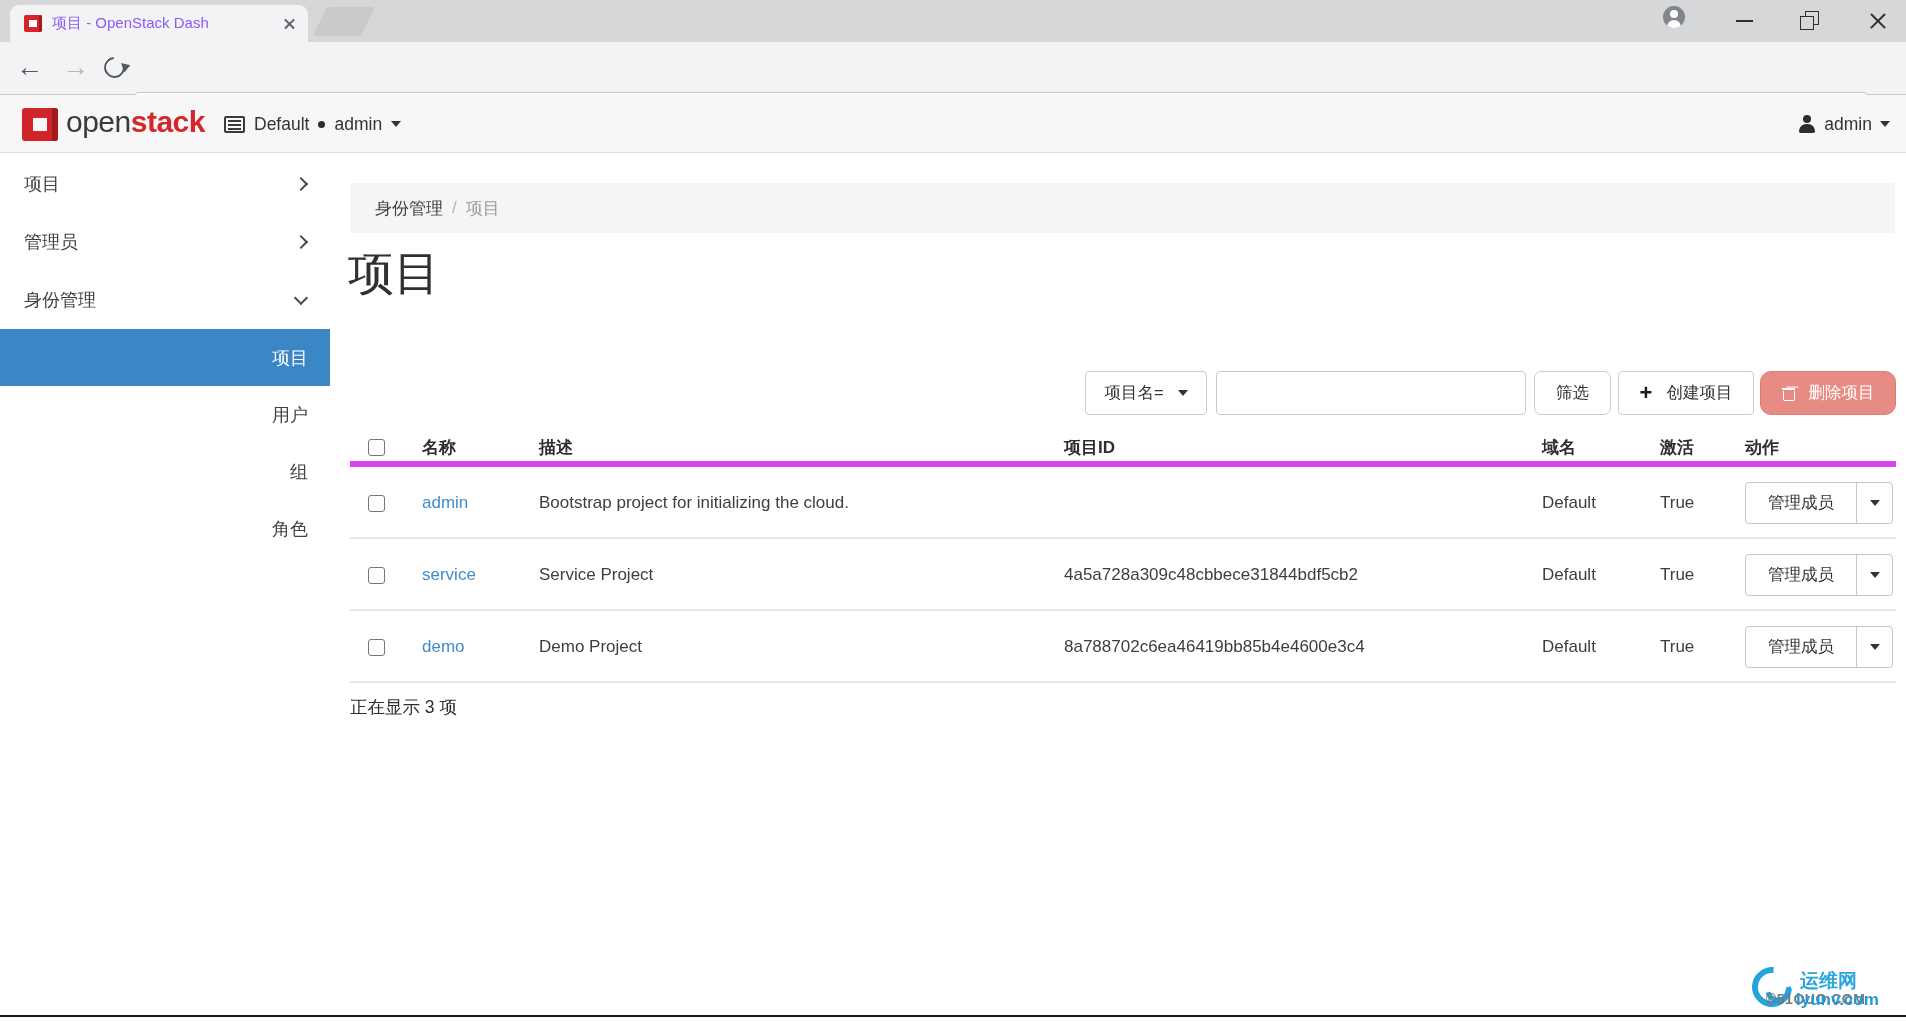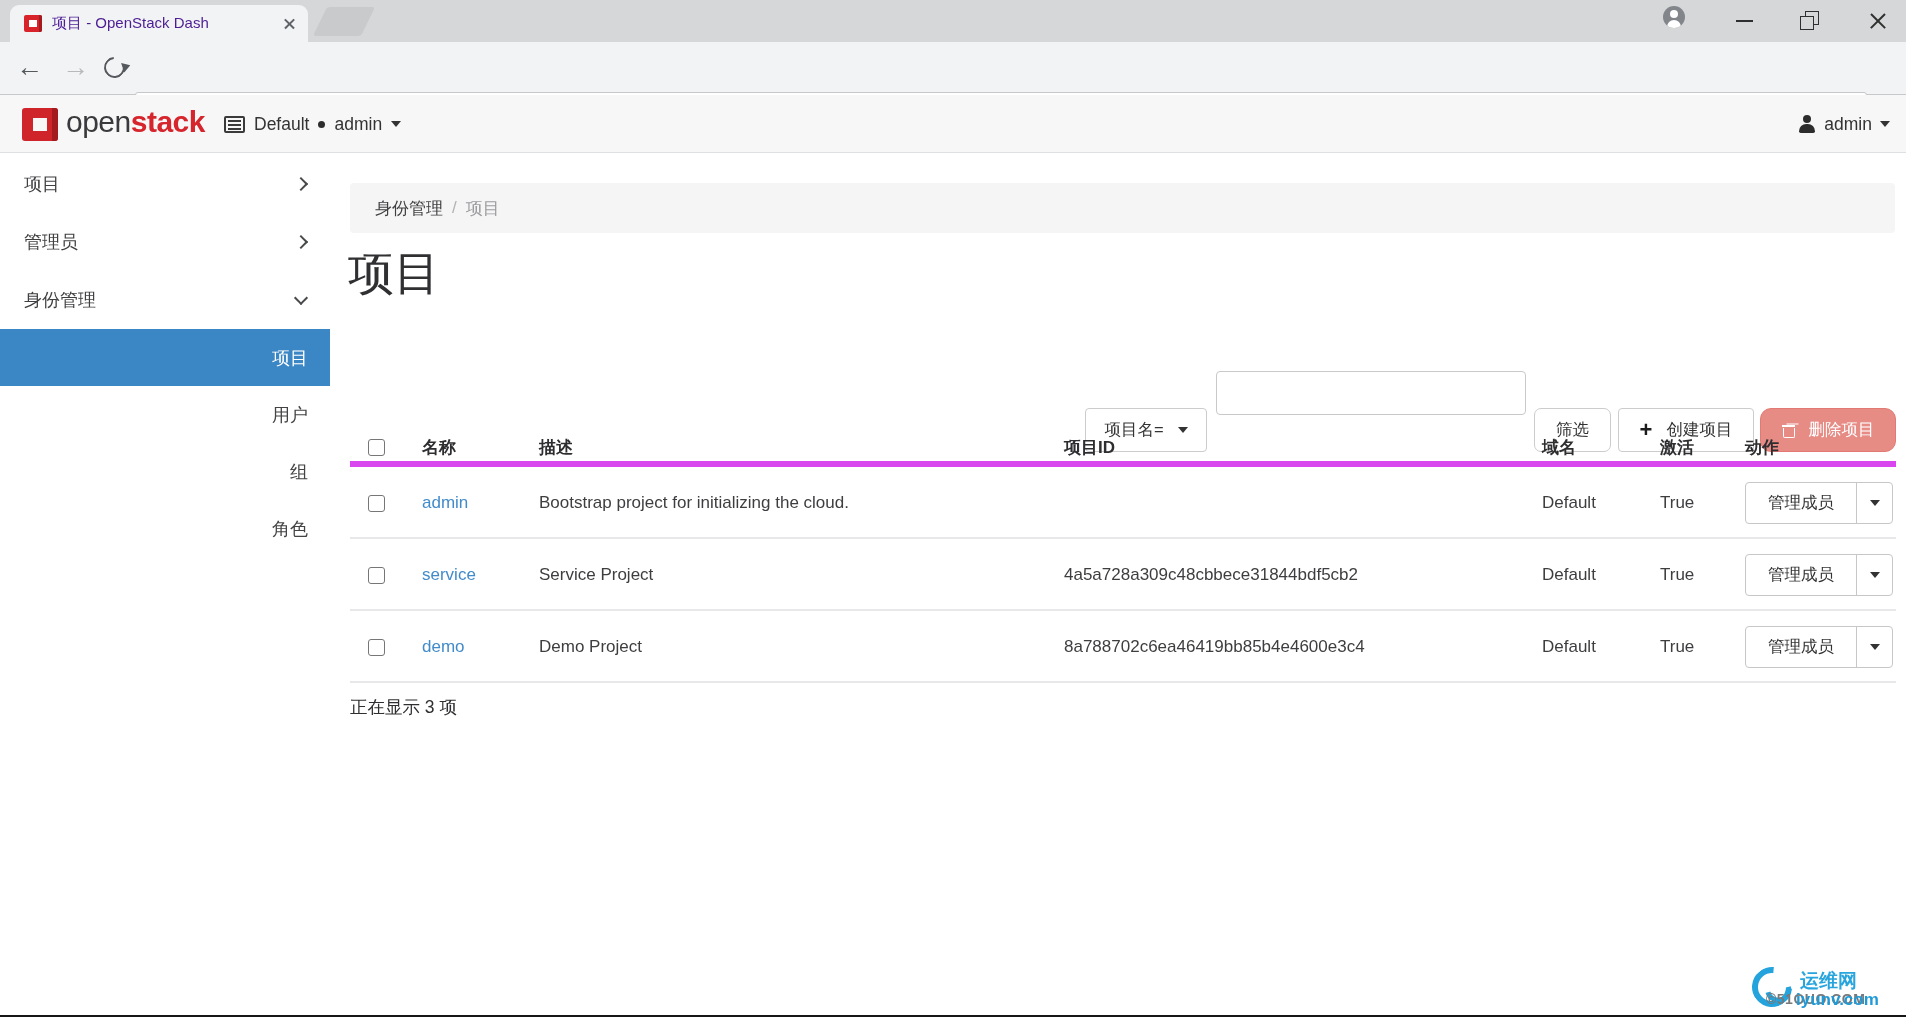--- a/index.html
+++ b/index.html
@@ -6,21 +6,21 @@
   html,body { width:1906px; height:1021px; }
   body { font-family:"Liberation Sans","DejaVu Sans",sans-serif; background:#fff; position:relative; overflow:hidden; }
   .screen { position:absolute; left:0; top:0; width:1906px; height:1021px; background:#fff; }
 
   
   .titlebar { position:absolute; left:0; top:0; width:1906px; height:42px; background:#d6d7d9; }
   .tab { position:absolute; left:10px; top:5px; width:298px; height:37px; background:#f2f3f4; border-radius:9px 9px 0 0; display:flex; align-items:center; padding:0 10px 0 14px; }
   .cube-favicon { width:18px; height:17px; background:#d8232b; border-radius:2px; position:relative; flex:0 0 auto; }
   .cube-favicon::before { content:""; position:absolute; left:5px; top:5px; width:8px; height:7px; background:#fff; }
   .cube-favicon::after { content:""; position:absolute; right:0; top:0; width:3px; height:100%; background:#a31a1f; border-radius:0 2px 2px 0; }
-  .tab-title { margin-left:10px; font-size:15px; color:#4c1d95; white-space:nowrap; overflow:hidden; flex:1 1 auto; }
+  .tab-title { margin-left:10px; font-size:15px; color:#8b5cf6; white-space:nowrap; overflow:hidden; flex:1 1 auto; }
   .tab-close { position:relative; width:16px; height:16px; flex:0 0 auto; margin-left:6px; cursor:pointer; }
   .tab-close::before,.tab-close::after { content:""; position:absolute; left:1px; top:7px; width:13px; height:1.8px; background:#5f6368; }
   .tab-close::before { transform:rotate(45deg); } .tab-close::after { transform:rotate(-45deg); }
   .newtab-btn { position:absolute; left:320px; top:7px; width:48px; height:29px; background:#c9cacc; transform:skewX(-26deg); border-radius:3px; }
   .profile-badge { position:absolute; left:1663px; top:6px; width:22px; height:22px; border-radius:50%; background:#82858a; overflow:hidden; }
   .profile-badge::before { content:""; position:absolute; left:7px; top:4px; width:8px; height:8px; border-radius:50%; background:#fff; }
   .profile-badge::after { content:""; position:absolute; left:4px; top:14px; width:14px; height:9px; border-radius:7px 7px 0 0; background:#fff; }
   .win-min { position:absolute; left:1736px; top:20px; width:17px; height:2.4px; background:#2f2f2f; }
   .win-restore { position:absolute; left:1800px; top:11px; width:19px; height:19px; }
   .win-restore::before { content:""; position:absolute; left:5px; top:0; width:12px; height:12px; border:1.6px solid #2f2f2f; background:#d6d7d9; }
@@ -80,21 +80,21 @@
   .sub-item.active { background:#3b86c4; color:#fff; }
 
   
   .breadcrumb { position:absolute; left:350px; top:183px; width:1545px; height:50px; background:#f5f5f6; border-radius:4px; display:flex; align-items:center; padding-left:25px; font-size:17px; gap:9px; }
   .bc-parent { color:#3f3f41; }
   .bc-sep { color:#b3b3b5; }
   .bc-current { color:#9c9c9e; }
   .page-title { position:absolute; left:348px; top:243px; font-size:46px; font-weight:400; color:#303032; }
 
   
-  .btn { position:absolute; top:371px; height:44px; background:#fff; border:1px solid #cccccc; border-radius:4px; display:flex; align-items:center; justify-content:center; font-size:16.5px; color:#333; cursor:pointer; gap:14px;margin-top:37px; }
+  .btn { position:absolute; top:371px; height:44px; background:#fff; border:1px solid #cccccc; border-radius:4px; display:flex; align-items:center; justify-content:center; font-size:16.5px; color:#333; cursor:pointer; gap:14px; }
   .btn-dropdown { left:1085px; width:122px; }
   .search-input { position:absolute; left:1216px; top:371px; width:310px; height:44px; border:1px solid #c9c9c9; border-radius:4px; background:#fff; font-size:16px; padding:0 10px; outline:none; }
   .btn-filter { left:1534px; width:77px;border-radius:7px; }
   .btn-create { left:1618px; width:136px; }
   .plus-glyph { font-size:22px; font-weight:700; color:#1c1c1c; line-height:20px; }
   .btn-delete { left:1760px; width:136px; background:#e78b85; border-color:#e27a73; color:#fff;border-radius:11px; }
   .trash-icon { position:relative; width:13px; height:15px; }
   .trash-icon::before { content:""; position:absolute; left:0; top:2px; width:13px; height:2px; background:#fff; box-shadow:4px -2px 0 -0.5px #fff; }
   .trash-icon::after { content:""; position:absolute; left:1.5px; top:5px; width:10px; height:9px; border:1.6px solid #fff; border-top:none; border-radius:0 0 2px 2px; }
 

